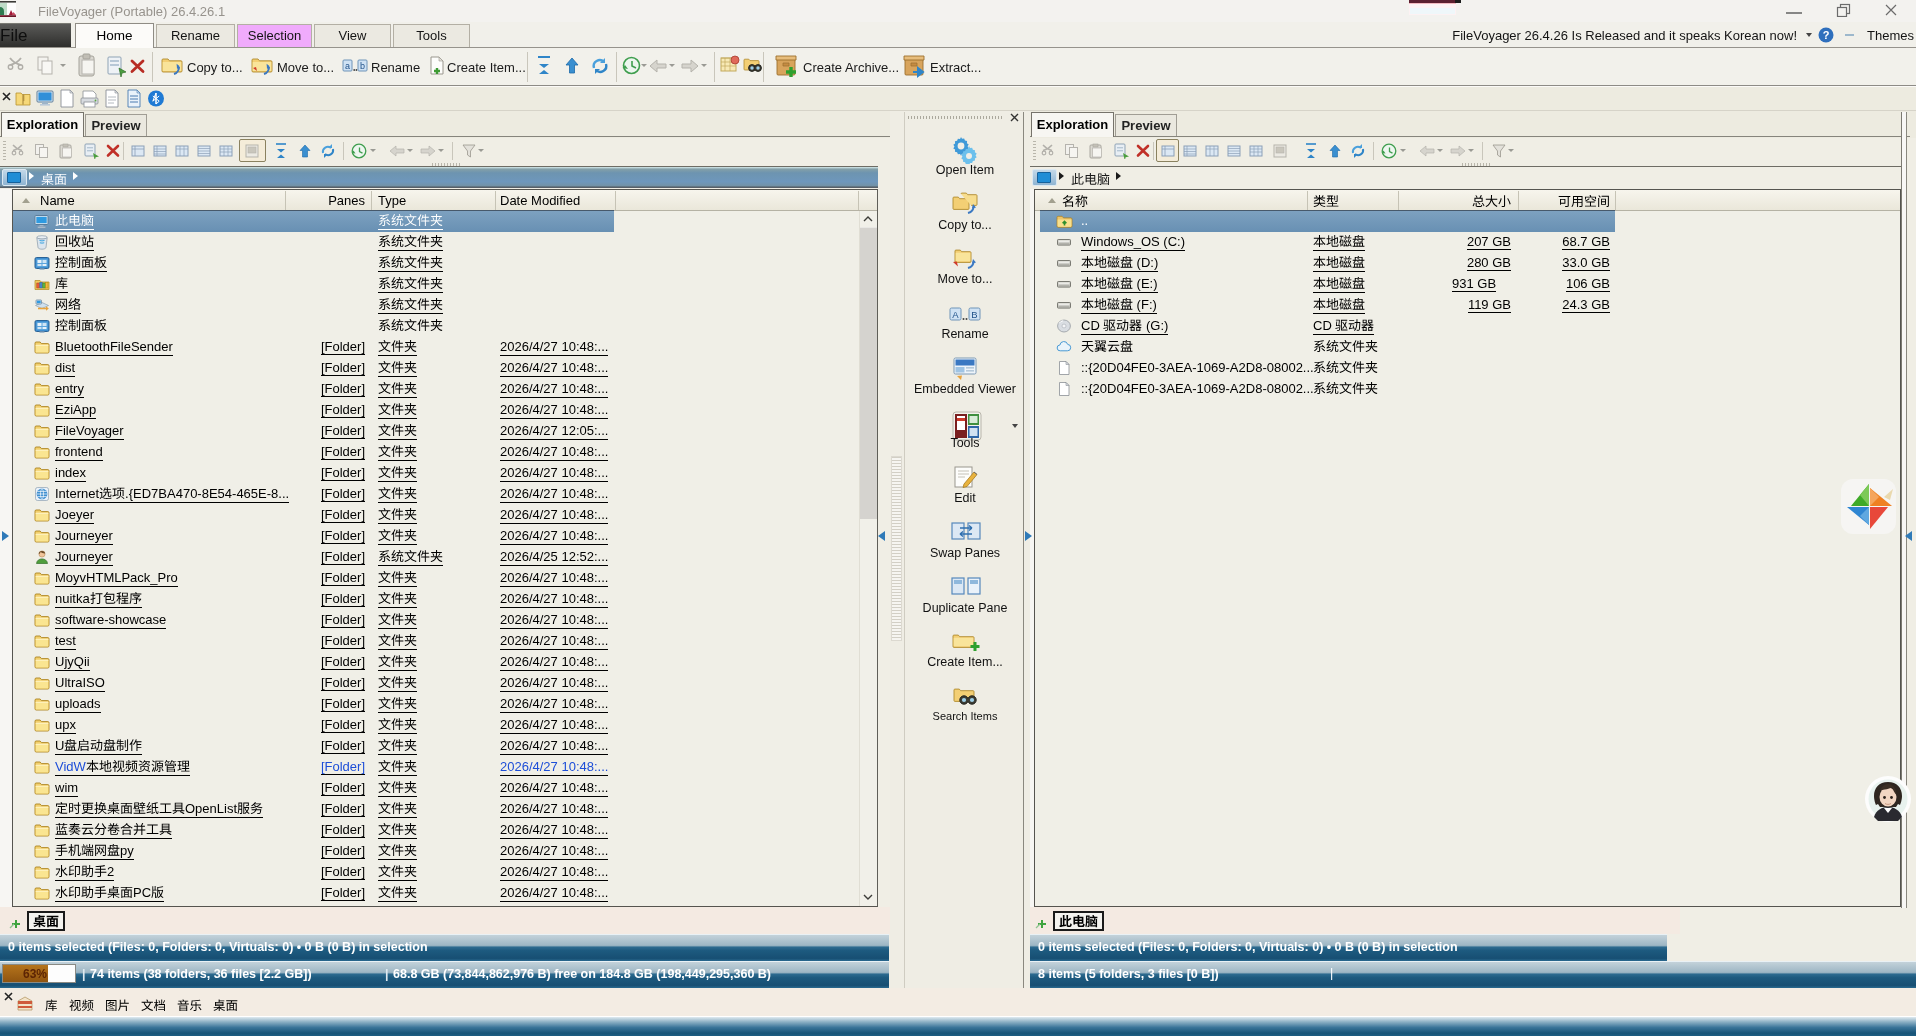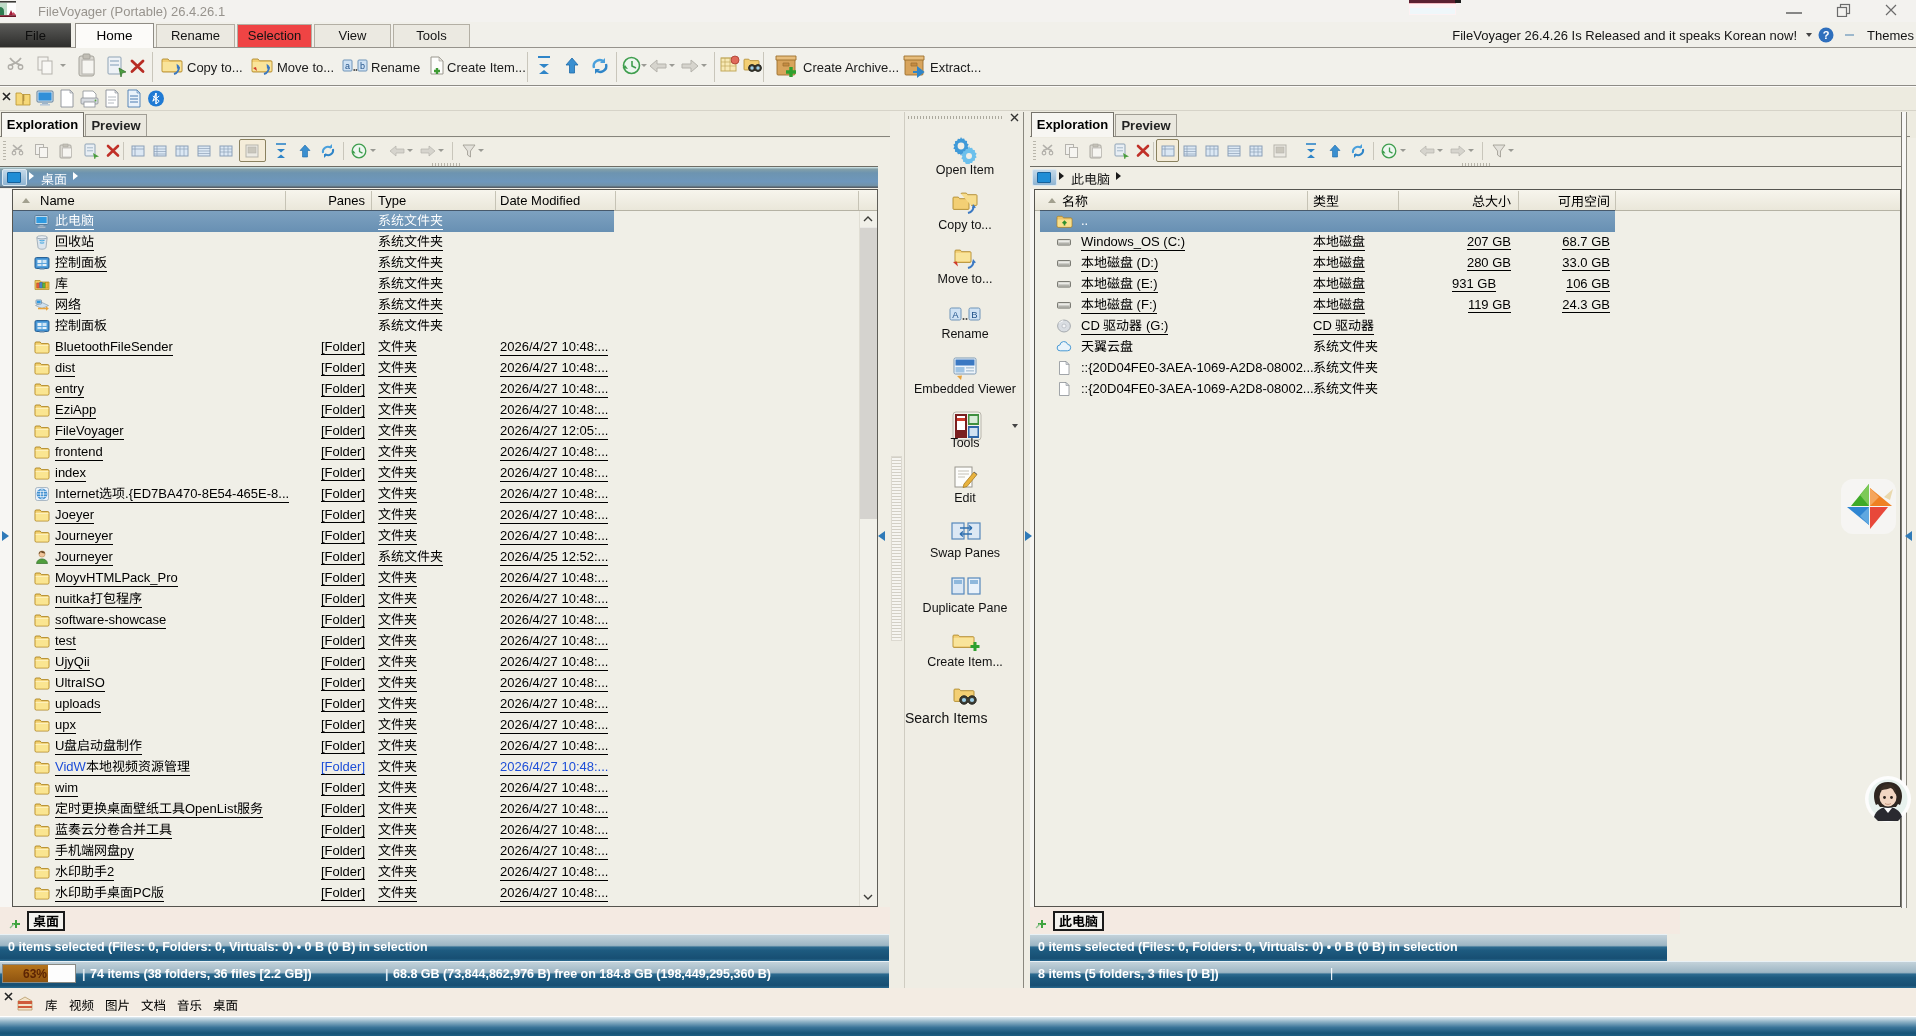--- a/index.html
+++ b/index.html
@@ -37,24 +37,24 @@
 <svg style="position:absolute;left:1884px;top:4px;" width="14" height="12" viewBox="0 0 14 12">
     <path d="M2 1l10 10M12 1L2 11" stroke="#6b6b6b" stroke-width="1.2"></path>
   </svg>
 <div class="abs" style="left:1409px;top:0;width:52px;height:3px;background:#5c2030"></div>
 <div class="abs" style="left:1455px;top:0;width:6px;height:3px;background:#1c1c1c"></div>
 <div class="abs" style="left:1409px;top:3px;width:47px;height:12px;background:#fdf2f3"></div>
 <div class="abs" style="left:1409px;top:3px;width:47px;height:1px;background:#f3b9c0"></div>
 <div class="abs" style="left:1410px;top:8px;width:45px;height:6px;background:#eff7fa"></div>
 <div class="abs" style="left:0;top:22px;width:1916px;height:26px;background:#f1f0ea"></div>
 <div class="abs" style="left:0;top:47px;width:1916px;height:1px;background:#96938c"></div>
-<div class="abs" style="left:0px;top:23px;width:71px;height:24px;background:linear-gradient(180deg,#5a5a58,#2e2e2c);color:#0e0e0e;font-size:13px;text-align:center;line-height:24px;border-top:1px solid #7a7a74">File</div>
+<div class="abs" style="left:0px;top:23px;width:71px;height:24px;background:linear-gradient(180deg,#5a5a58,#2e2e2c);color:#0e0e0e;font-size:17px;line-height:24px;border-top:1px solid #7a7a74">File</div>
 <div class="abs" style="left:75px;top:23px;width:79px;height:25px;background:#fcfbf9;border:1px solid #8f8c85;border-bottom:none;color:#000;font-size:13.5px;text-align:center;line-height:24px;z-index:3">Home</div>
 <div class="abs" style="left:156px;top:24px;width:79px;height:23px;background:#ebe9e1;border:1px solid #b3afa4;border-bottom:none;color:#141414;font-size:13px;text-align:center;line-height:22px">Rename</div>
-<div class="abs" style="left:237px;top:24px;width:75px;height:23px;background:#ef4444;border:1px solid #b3afa4;border-bottom:none;color:#141414;font-size:13px;text-align:center;line-height:22px">Selection</div>
+<div class="abs" style="left:237px;top:24px;width:75px;height:23px;background:#f0abfc;border:1px solid #b3afa4;border-bottom:none;color:#141414;font-size:13px;text-align:center;line-height:22px">Selection</div>
 <div class="abs" style="left:314px;top:24px;width:77px;height:23px;background:#ebe9e1;border:1px solid #b3afa4;border-bottom:none;color:#141414;font-size:13px;text-align:center;line-height:22px">View</div>
 <div class="abs" style="left:393px;top:24px;width:77px;height:23px;background:#ebe9e1;border:1px solid #b3afa4;border-bottom:none;color:#141414;font-size:13px;text-align:center;line-height:22px">Tools</div>
 <div class="abs" style="right:119px;top:28px;font-size:13px;color:#141414;white-space:nowrap">FileVoyager 26.4.26 Is Released and it speaks Korean now!</div>
 <div class="caret" style="left:1806px;top:33px"></div>
 <svg style="position:absolute;left:1818px;top:27px;" width="16" height="16" viewBox="0 0 16 16">
     <circle cx="8" cy="8" r="7.5" fill="#2e6fbd"></circle>
     <text x="8" y="12" font-size="11" font-weight="bold" fill="#fff" text-anchor="middle" font-family="Liberation Sans">?</text>
   </svg>
 <div class="abs" style="left:1845px;top:34px;width:9px;height:2px;background:#9db8cc"></div>
 <div class="abs" style="left:1867px;top:28px;font-size:13px;color:#141414">Themes</div>
@@ -2051,21 +2051,21 @@
   </svg>
 <div class="abs" style="left:905px;top:655px;width:120px;text-align:center;font-size:12.5px;color:#111;white-space:nowrap">Create Item...</div>
 <svg style="position:absolute;left:951px;top:683px;" width="30" height="26" viewBox="0 0 30 26">
     <path d="M3 7c0-.5.3-.9.8-.9h4.5l1.4 1.6h12.5c.5 0 .8.4.8.9v8.9c0 .5-.3.9-.8.9H3.8c-.5 0-.8-.4-.8-.9z" fill="#f3cf74" stroke="#b08a2e" stroke-width=".9"></path>
     <circle cx="13" cy="17" r="4.2" fill="#3c3c34" stroke="#23231d"></circle>
     <circle cx="21" cy="17" r="4.2" fill="#3c3c34" stroke="#23231d"></circle>
     <rect x="16" y="15.6" width="2" height="2.8" fill="#3c3c34"></rect>
     <circle cx="13" cy="17" r="2.1" fill="#9fd0e8"></circle>
     <circle cx="21" cy="17" r="2.1" fill="#9fd0e8"></circle>
   </svg>
-<div class="abs" style="left:905px;top:710px;width:120px;text-align:left;font-size:14px;color:#111;white-space:nowrap">Search Items</div>
+<div class="abs" style="left:905px;top:710px;width:120px;text-align:center;font-size:11px;color:#111;white-space:nowrap">Search Items</div>
 <div class="caret" style="left:1012px;top:424px"></div>
 <div class="abs" style="left:0;top:907px;width:890px;height:27px;background:#f4eae2"></div>
 <div class="abs" style="left:1030px;top:907px;width:650px;height:27px;background:#f4eae2"></div>
 <svg style="position:absolute;left:9px;top:917px;" width="13" height="13" viewBox="0 0 13 13">
     <path d="M3 6h3V3h2v3h3v2H8v3H6V8H3z" fill="#3fa43f"></path>
     <path d="M1 11l4-4" stroke="#8fc48f" stroke-width="1.2"></path>
   </svg>
 <div class="abs" style="left:27px;top:911px;height:20px;background:#f4f3ef;border:2px solid #1a1a1a;padding:0 4px;line-height:16px"><svg class="ct" style="width:26.0px;height:16px;vertical-align:-5px;" viewBox="0 0 26.0 16">
       <g fill="#000" transform="translate(0,11) scale(0.0130)">
         <use href="#q77" x="0"></use>

